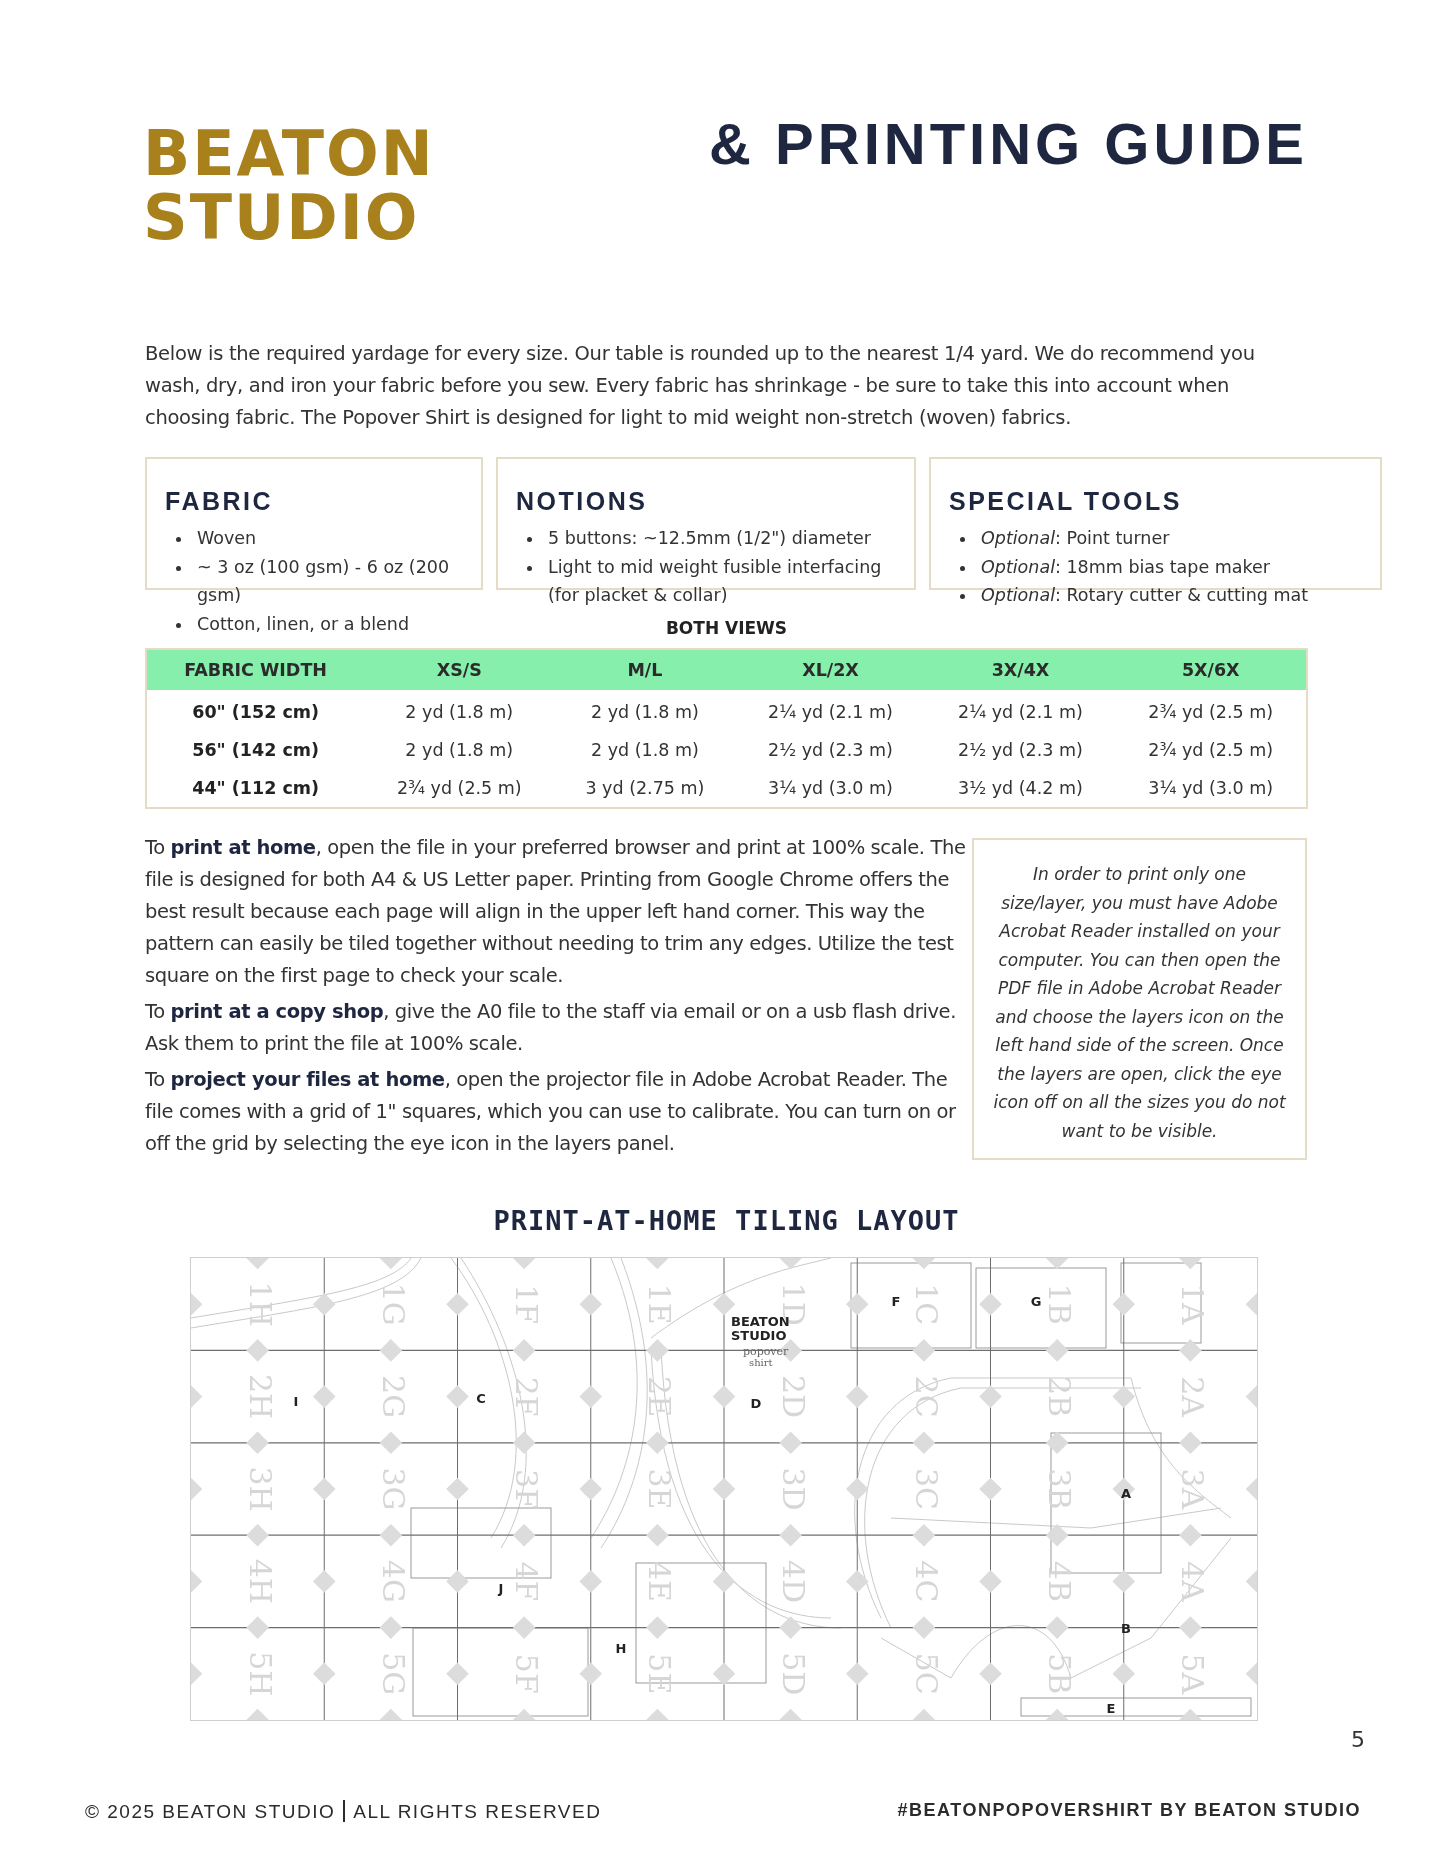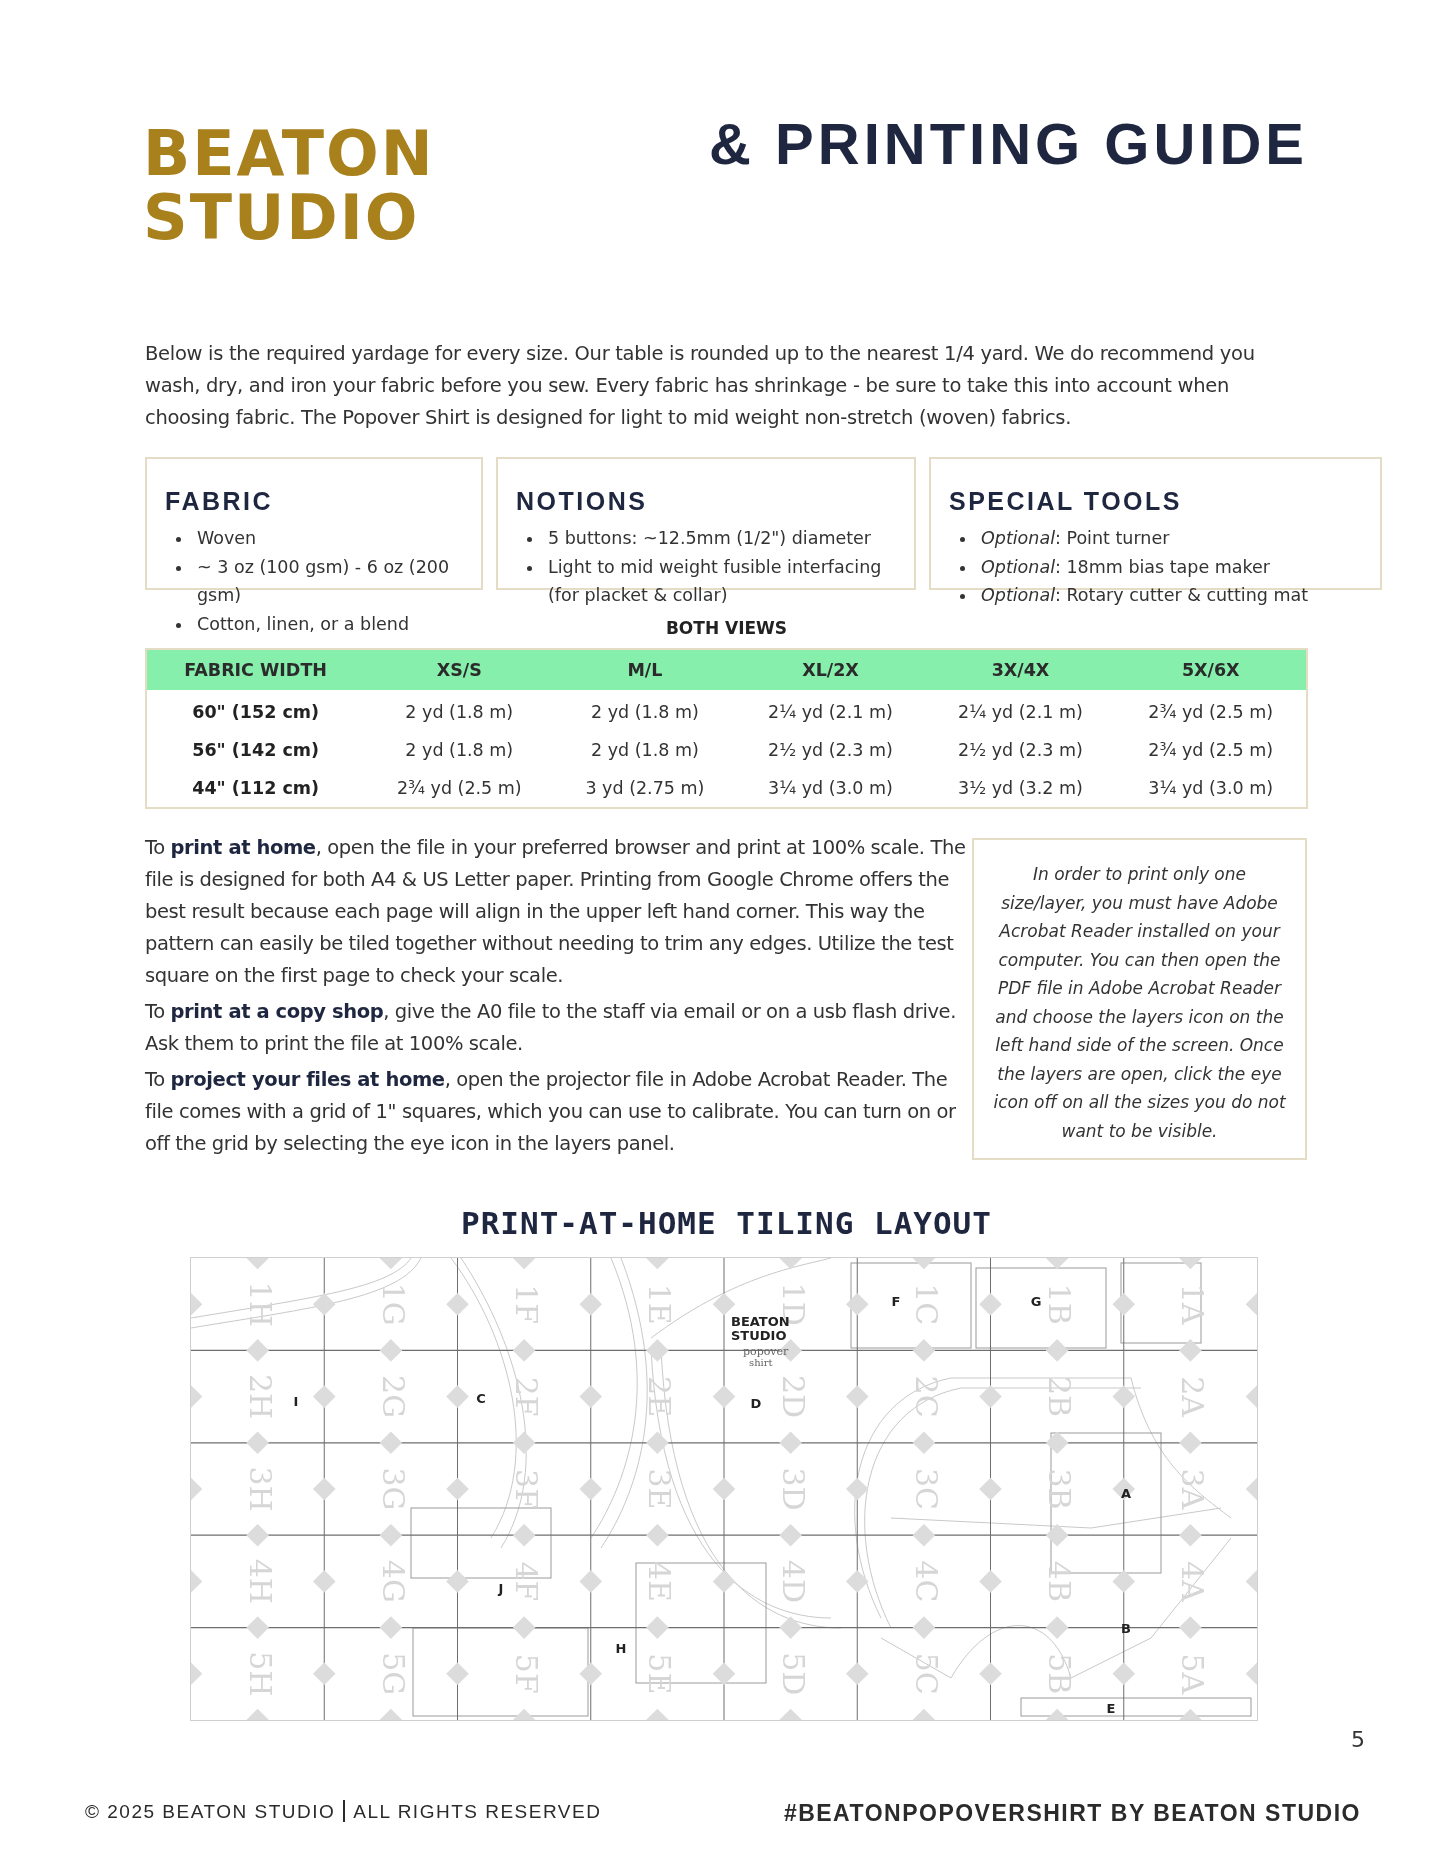--- a/index.html
+++ b/index.html
@@ -41,30 +41,30 @@
   .print-text { position: absolute; left: 145px; top: 832px; width: 830px; font-family: "DejaVu Sans", sans-serif;
                 font-size: 19.5px; line-height: 32px; color: #333; letter-spacing: -0.4px; }
   .print-text p { margin: 0 0 4px 0; }
   .print-text b { color: #1f2740; }
 
   .note { position: absolute; left: 972px; top: 838px; width: 335px; height: 322px; box-sizing: border-box;
           border: 2px solid #e4dcc4; padding: 20px 16px; text-align: center; font-family: "DejaVu Sans", sans-serif;
           font-style: italic; font-size: 17px; line-height: 28.5px; color: #333; }
 
   .tiling-title { position: absolute; left: 145px; width: 1163px; top: 1205px; text-align: center;
-                  font-family: "DejaVu Sans Mono", monospace; font-weight: bold; font-size: 31px; letter-spacing: 1px; color: #1f2740; }
+                  font-family: "DejaVu Sans Mono", monospace; font-weight: bold; font-size: 27px; letter-spacing: 1px; color: #1f2740; }
 
   .tiling { position: absolute; left: 190px; top: 1257px; width: 1066px; height: 462px; border: 1px solid #cfcfcf; background: #fff; overflow: hidden; }
   .tiling svg { position: absolute; left: 0; top: 0; }
 
   .page-num { position: absolute; right: 80px; top: 1727px; font-family: "DejaVu Sans", sans-serif; font-size: 22px; color: #333; }
   .footer-left { position: absolute; left: 85px; top: 1800px; font-family: "Liberation Sans", sans-serif; font-weight: normal;
                  font-size: 19px; letter-spacing: 1.5px; color: #2b2b2b; }
   .footer-right { position: absolute; right: 84px; top: 1800px; font-family: "Liberation Sans", sans-serif; font-weight: bold;
-                  font-size: 23px; letter-spacing: 1.5px; color: #2b2b2b; }
+                  font-size: 18px; letter-spacing: 1.5px; color: #2b2b2b; }
   .footer-sep { display: inline-block; width: 2px; height: 22px; background: #2b2b2b; vertical-align: -4px; margin: 0 8px; }
 </style>
 </head>
 <body>
 
 <div class="logo">
   <span>BEATON</span>
   <span>STUDIO</span>
 </div>
 
@@ -128,21 +128,21 @@
       <td>2 yd (1.8 m)</td>
       <td>2½ yd (2.3 m)</td>
       <td>2½ yd (2.3 m)</td>
       <td>2¾ yd (2.5 m)</td>
     </tr>
     <tr>
       <td class="w">44" (112 cm)</td>
       <td>2¾ yd (2.5 m)</td>
       <td>3 yd (2.75 m)</td>
       <td>3¼ yd (3.0 m)</td>
-      <td>3½ yd (3.2 m)</td>
+      <td>3½ yd (4.2 m)</td>
       <td>3¼ yd (3.0 m)</td>
     </tr>
   </tbody>
 </table>
 
 <div class="print-text">
   <p><span>To </span><b>print at home</b><span>, open the file in your preferred browser and print at 100% scale. The file is designed for both A4 &amp; US Letter paper. Printing from Google Chrome offers the best result because each page will align in the upper left hand corner. This way the pattern can easily be tiled together without needing to trim any edges. Utilize the test square on the first page to check your scale.</span></p>
   <p><span>To </span><b>print at a copy shop</b><span>, give the A0 file to the staff via email or on a usb flash drive. Ask them to print the file at 100% scale.</span></p>
   <p><span>To </span><b>project your files at home</b><span>, open the projector file in Adobe Acrobat Reader. The file comes with a grid of 1" squares, which you can use to calibrate. You can turn on or off the grid by selecting the eye icon in the layers panel.</span></p>
 </div>

